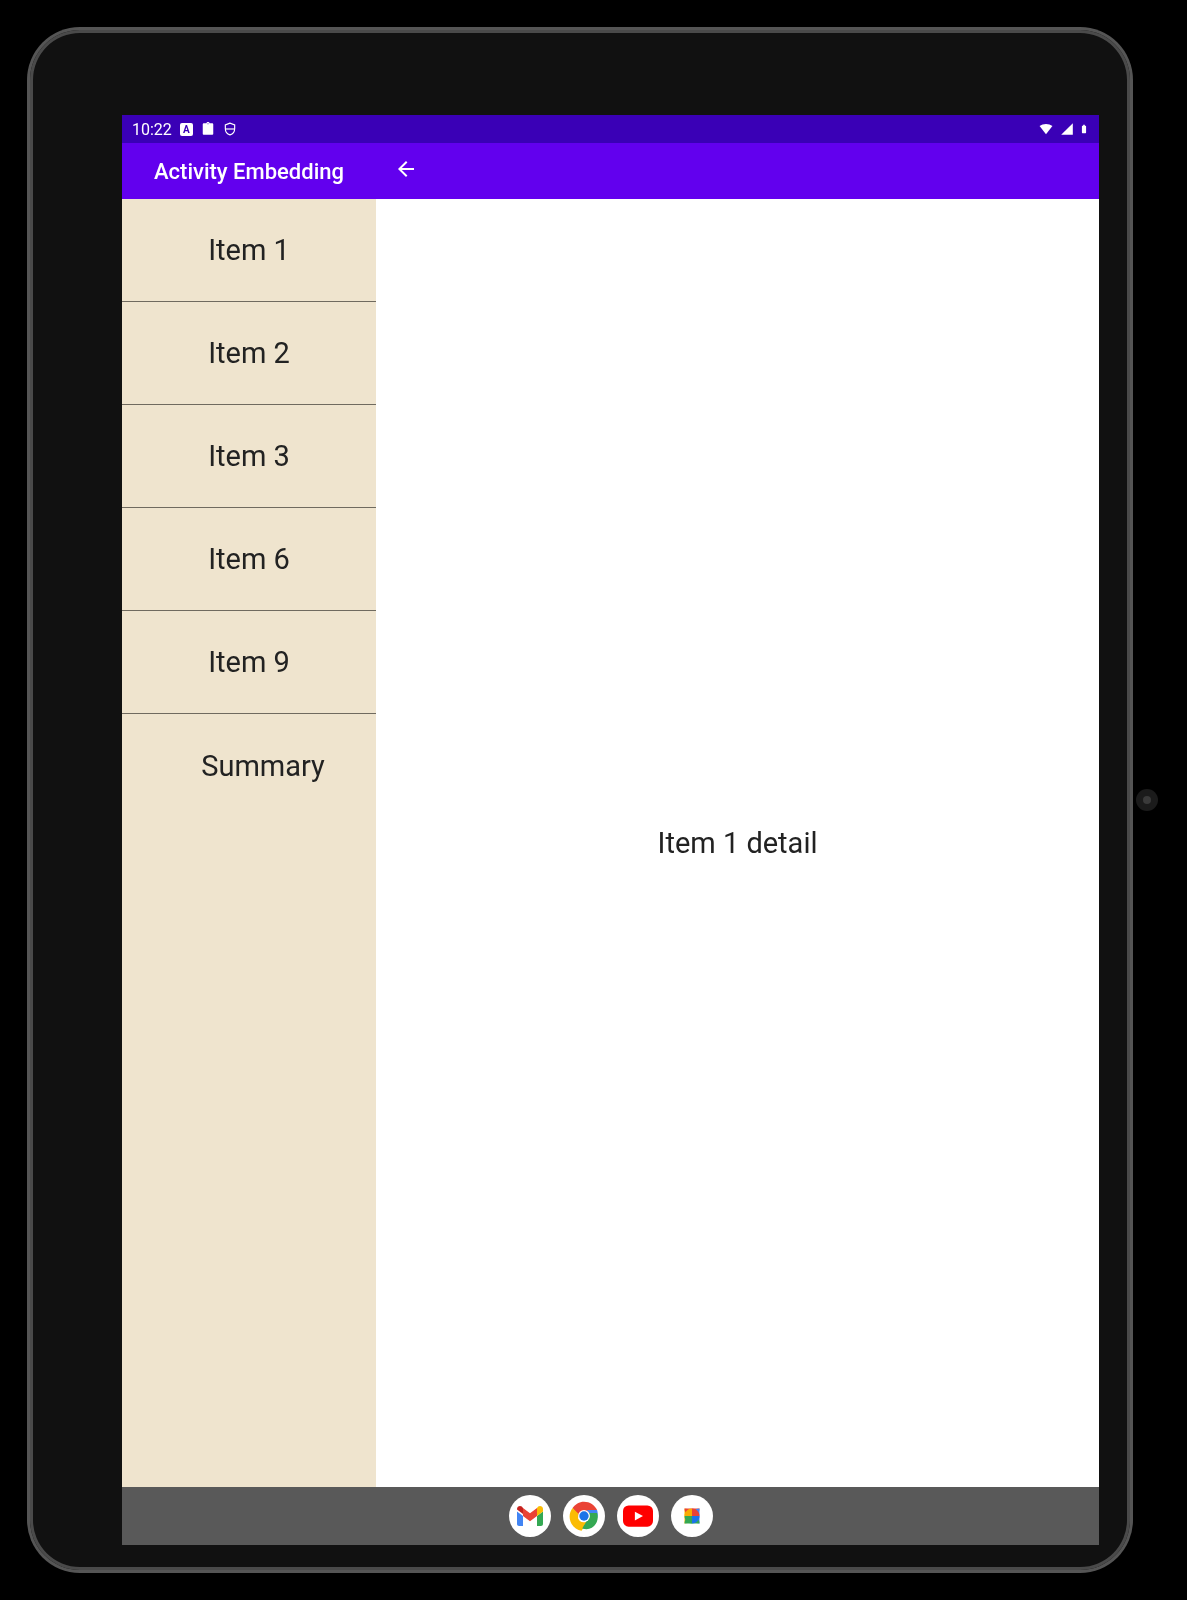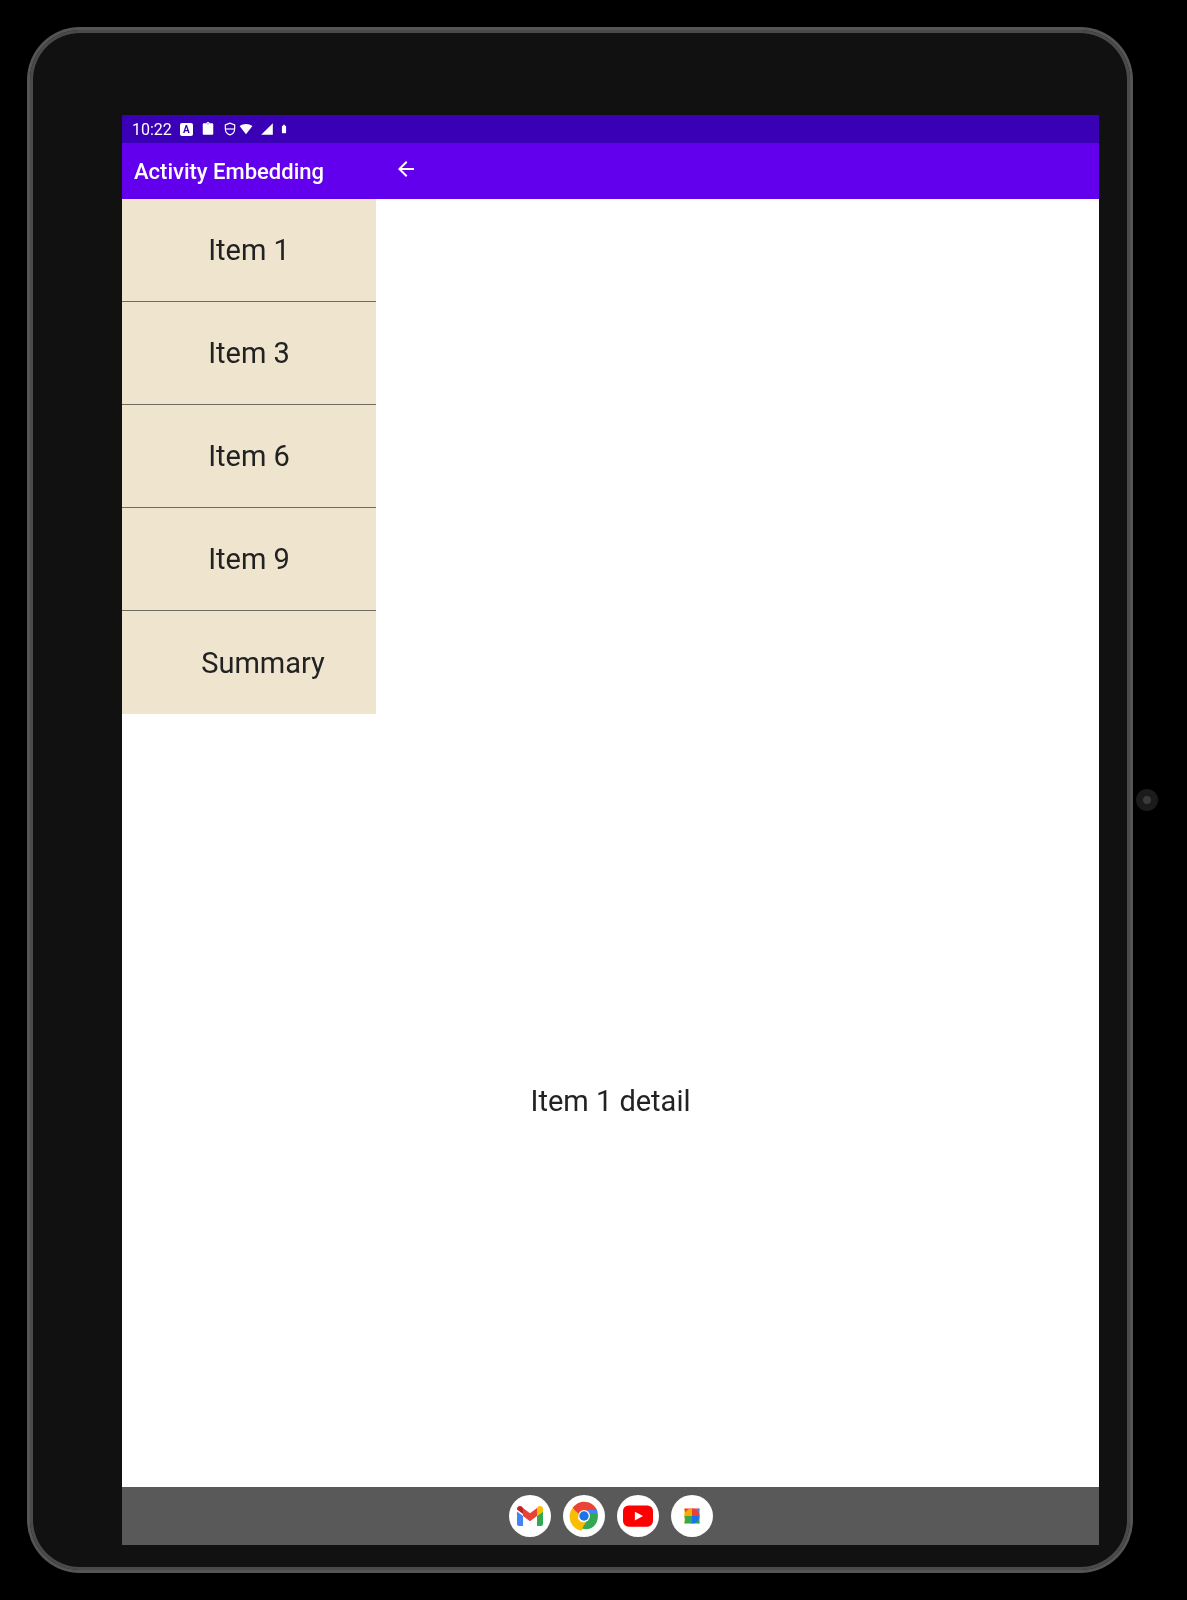--- a/index.html
+++ b/index.html
@@ -43,20 +43,21 @@
     overflow: hidden;
   }
 
   
   .statusbar {
     height: 28px;
     background: #3a00b6;
     color: #fff;
     display: flex;
     align-items: center;
+    justify-content: space-between;
     padding: 0 10px;
     font-size: 16px;
   }
   .statusbar .left { display:flex; align-items:center; gap:8px; }
   .statusbar .left .sq {
     width:13px; height:13px; background:#fff; border-radius:2px;
     display:inline-block;
   }
   .statusbar .right { display:flex; align-items:center; gap:4px; }
   .statusbar svg { display:block; }
@@ -66,33 +67,32 @@
     height: 56px;
     background: #6200ee;
     color: #fff;
     display: flex;
     align-items: center;
     font-size: 22px;
     font-weight: 500;
   }
   .appbar .title-col {
     width: 254px;
-    padding-left: 12px;
+    padding-left: 32px;
   }
   .appbar .back-col {
     padding-left: 18px;
     display:flex; align-items:center;
   }
   .appbar .back-icon svg { fill:#fff; }
 
   
   .body {
     display: flex;
     height: calc(100% - 28px - 56px - 58px);
-    flex-direction: column;
   }
   .list-pane {
     width: 254px;
     background: #efe4ce;
     overflow: hidden;
     border-right: 0;
   }
   .list-item {
     height: 103px;
     border-bottom: 1.5px solid #6f6a5f;
@@ -185,20 +185,23 @@
                 <path d="M20 11H7.83l5.59-5.59L12 4l-8 8 8 8 1.41-1.41L7.83 13H20v-2z"></path>
               </svg>
           </span>
         </div>
       </div>
 
       <div class="body">
         <div class="list-pane">
           <div class="list-item">
               <span>Item 1</span>
+            </div>
+          <div class="list-item">
+              <span>Item 2</span>
             </div>
           <div class="list-item">
               <span>Item 3</span>
             </div>
           <div class="list-item">
               <span>Item 6</span>
             </div>
           <div class="list-item">
               <span>Item 9</span>
             </div>

